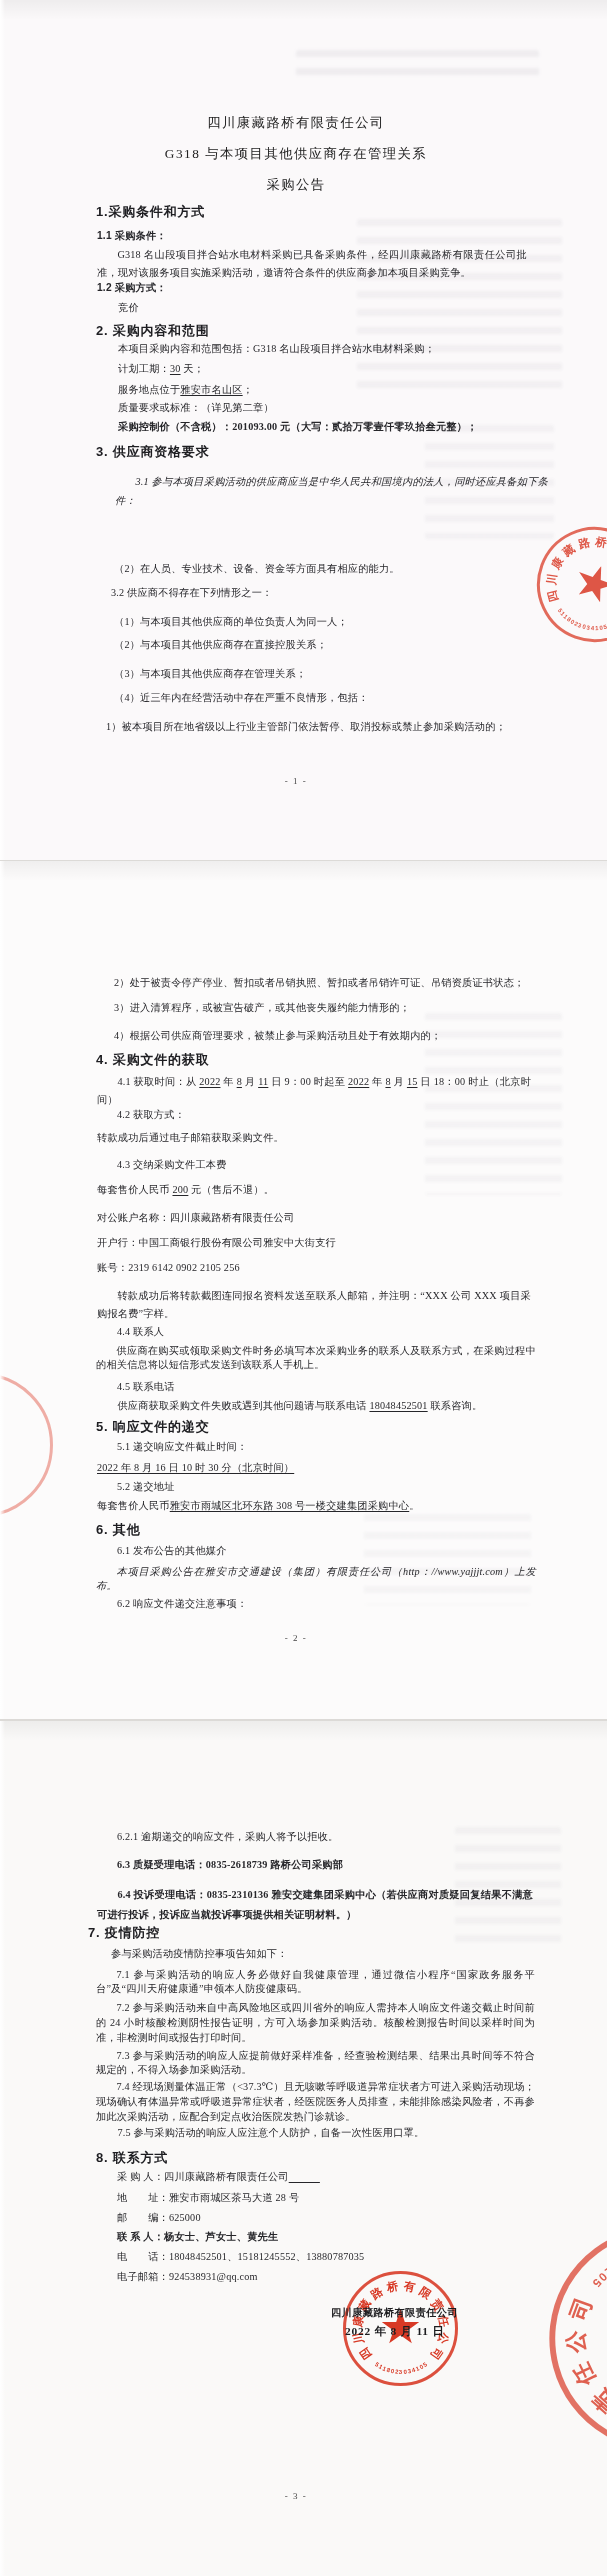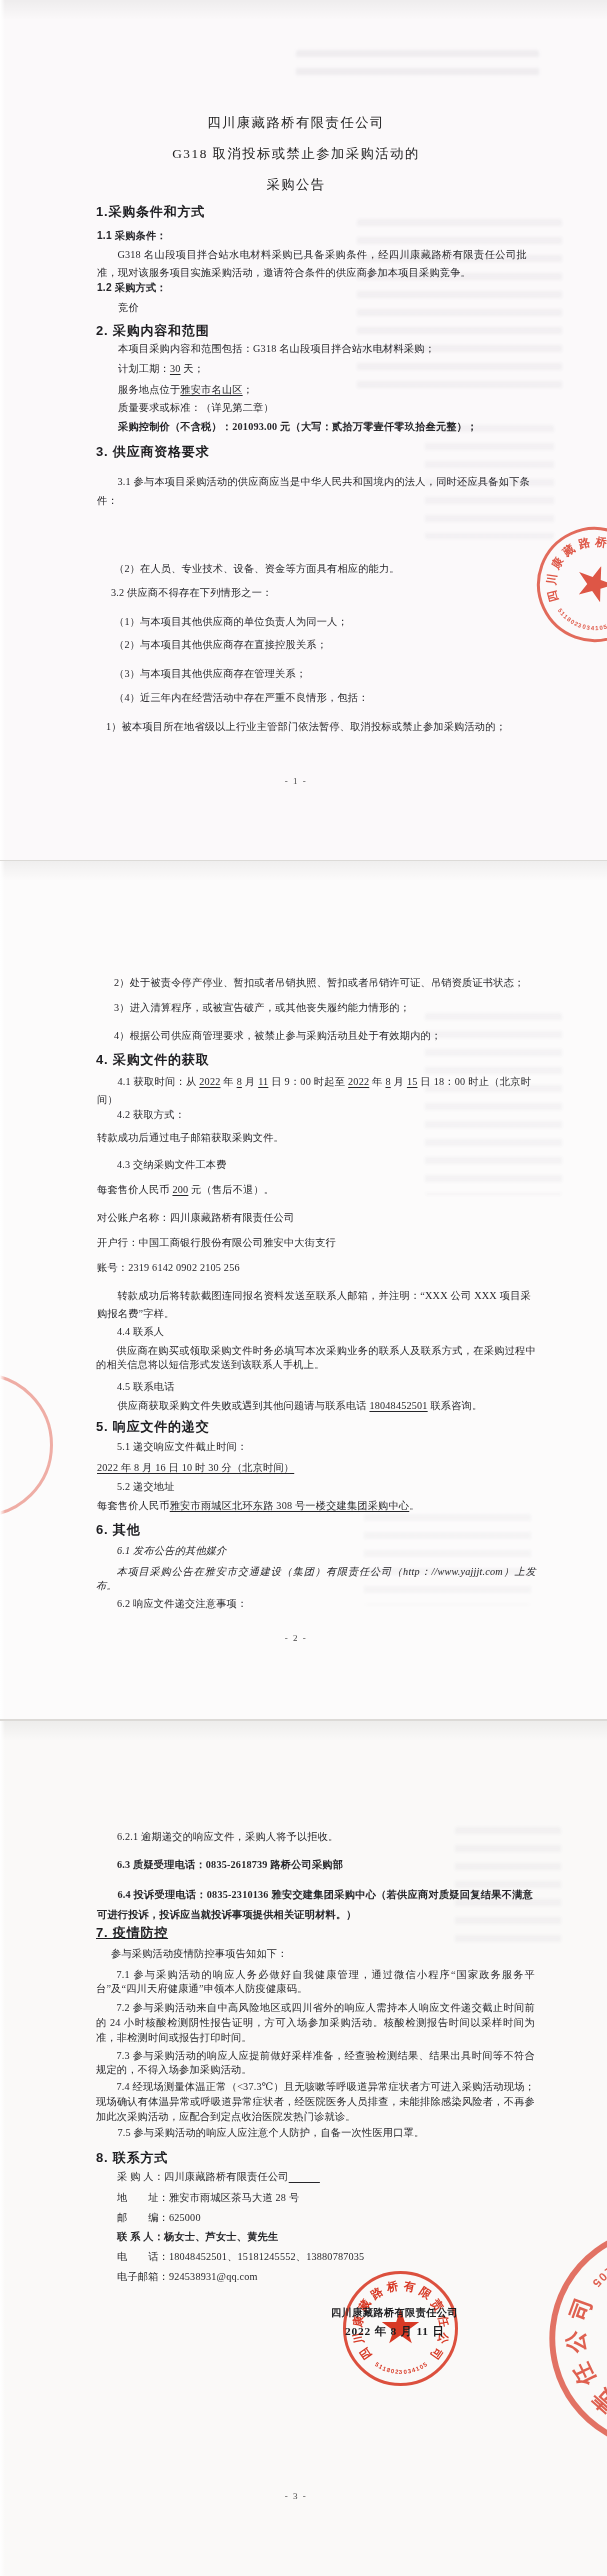--- a/index.html
+++ b/index.html
@@ -43,38 +43,38 @@
 <body>
 
 <div id="canvas">
 
   <div class="page" id="pg1">
     <div class="ghost" style="top:50px;left:296px;width:243px;height:27px;"></div>
     <div class="ghost" style="top:219px;left:357px;width:205px;height:175px;opacity:.8;"></div>
     <div class="ghost" style="top:425px;left:425px;width:129px;height:114px;opacity:.7;"></div>
 
     <div class="ctr title" style="top:114px;">四川康藏路桥有限责任公司</div>
-    <div class="ctr title" style="top:145px;">G318 取消投标或禁止参加采购活动的</div>
+    <div class="ctr title" style="top:145px;">G318 与本项目其他供应商存在管理关系</div>
     <div class="ctr title" style="top:176px;">采购公告</div>
 
     <div class="head" style="top:203px;left:96px;">1.采购条件和方式</div>
     <div class="line sh" style="top:229px;left:97px;">1.1 采购条件：</div>
     <div class="par" style="top:246px;left:97px;width:430px;line-height:18px;">G318 名山段项目拌合站水电材料采购已具备采购条件，经四川康藏路桥有限责任公司批准，现对该服务项目实施采购活动，邀请符合条件的供应商参加本项目采购竞争。</div>
     <div class="line sh" style="top:281px;left:97px;">1.2 采购方式：</div>
     <div class="line" style="top:301px;left:118px;">竞价</div>
 
     <div class="head" style="top:322px;left:96px;">2. 采购内容和范围</div>
     <div class="line" style="top:342px;left:118px;">本项目采购内容和范围包括：G318 名山段项目拌合站水电材料采购；</div>
     <div class="line rich" style="top:362px;left:118px;"><span>计划工期：</span><span class="u">30</span><span> 天；</span></div>
     <div class="line rich" style="top:383px;left:118px;"><span>服务地点位于</span><span class="u">雅安市名山区</span><span>；</span></div>
     <div class="line" style="top:401px;left:118px;">质量要求或标准：（详见第二章）</div>
     <div class="line b" style="top:420px;left:118px;">采购控制价（不含税）：201093.00 元（大写：贰拾万零壹仟零玖拾叁元整）；</div>
 
     <div class="head" style="top:443px;left:96px;">3.  供应商资格要求</div>
-    <div class="par" style="top:472px;left:97px;width:433px;line-height:19px;">3.1 参与本项目采购活动的供应商应当是中华人民共和国境内的法人，同时还应具备如下条件：</div>
+    <div class="par" style="top:472px;left:115px;width:433px;line-height:19px;font-style:italic;">3.1 参与本项目采购活动的供应商应当是中华人民共和国境内的法人，同时还应具备如下条件：</div>
     <div class="line" style="top:562px;left:114px;">（2）在人员、专业技术、设备、资金等方面具有相应的能力。</div>
     <div class="line" style="top:586px;left:111px;">3.2 供应商不得存在下列情形之一：</div>
     <div class="line" style="top:615px;left:114px;">（1）与本项目其他供应商的单位负责人为同一人；</div>
     <div class="line" style="top:638px;left:114px;">（2）与本项目其他供应商存在直接控股关系；</div>
     <div class="line" style="top:667px;left:114px;">（3）与本项目其他供应商存在管理关系；</div>
     <div class="line" style="top:691px;left:114px;">（4）近三年内在经营活动中存在严重不良情形，包括：</div>
     <div class="line" style="top:720px;left:106px;">1）被本项目所在地省级以上行业主管部门依法暂停、取消投标或禁止参加采购活动的；</div>
 
     <div class="ctr foot" style="top:776px;">- 1 -</div>
 
@@ -125,37 +125,37 @@
     <div class="line" style="top:519px;left:117px;">4.5 联系电话</div>
     <div class="line rich" style="top:538px;left:97px;text-indent:2em;"><span>供应商获取采购文件失败或遇到其他问题请与联系电话 </span><span class="u">18048452501</span><span> 联系咨询。</span></div>
 
     <div class="head" style="top:557px;left:96px;">5. 响应文件的递交</div>
     <div class="line" style="top:579px;left:117px;">5.1 递交响应文件截止时间：</div>
     <div class="line rich" style="top:600px;left:97px;"><span class="u">2022 年 8 月 16 日 10 时 30 分（北京时间）</span></div>
     <div class="line" style="top:619px;left:117px;">5.2 递交地址</div>
     <div class="line rich" style="top:638px;left:97px;"><span>每套售价人民币</span><span class="u">雅安市雨城区北环东路 308 号一楼交建集团采购中心</span><span>。</span></div>
 
     <div class="head" style="top:660px;left:96px;">6. 其他</div>
-    <div class="line" style="top:683px;left:117px;font-style:italic;">6.1 发布公告的其他媒介</div>
+    <div class="line" style="top:683px;left:117px;">6.1 发布公告的其他媒介</div>
     <div class="par" style="top:704px;left:96px;width:440px;line-height:14.4px;font-style:italic;">本项目采购公告在雅安市交通建设（集团）有限责任公司（http：//www.yajjjt.com）上发布。</div>
     <div class="line" style="top:736px;left:117px;">6.2 响应文件递交注意事项：</div>
 
     <div class="ctr foot" style="top:772px;">- 2 -</div>
 
     <div class="arc" style="left:-91px;top:512px;width:144px;height:144px;"></div>
   </div>
 
   <div class="page" id="pg3">
     <div class="ghost" style="top:106px;left:455px;width:106px;height:121px;opacity:.7;"></div>
 
     <div class="line" style="top:109px;left:117px;">6.2.1 逾期递交的响应文件，采购人将予以拒收。</div>
     <div class="line b" style="top:137px;left:117px;">6.3 质疑受理电话：0835-2618739 路桥公司采购部</div>
     <div class="par b" style="top:164px;left:97px;width:436px;line-height:20px;">6.4 投诉受理电话：0835-2310136 雅安交建集团采购中心（若供应商对质疑回复结果不满意可进行投诉，投诉应当就投诉事项提供相关证明材料。）</div>
 
-    <div class="head" style="top:203px;left:96px;text-decoration:underline;">7. 疫情防控</div>
+    <div class="head" style="top:203px;left:88px;">7. 疫情防控</div>
     <div class="line" style="top:226px;left:111px;">参与采购活动疫情防控事项告知如下：</div>
     <div class="par" style="top:247px;left:96px;width:439px;line-height:14.4px;">7.1 参与采购活动的响应人务必做好自我健康管理，通过微信小程序“国家政务服务平台”及“四川天府健康通”申领本人防疫健康码。</div>
     <div class="par" style="top:279px;left:96px;width:439px;line-height:15px;">7.2 参与采购活动来自中高风险地区或四川省外的响应人需持本人响应文件递交截止时间前的 24 小时核酸检测阴性报告证明，方可入场参加采购活动。核酸检测报告时间以采样时间为准，非检测时间或报告打印时间。</div>
     <div class="par" style="top:328px;left:96px;width:439px;line-height:14.4px;">7.3 参与采购活动的响应人应提前做好采样准备，经查验检测结果、结果出具时间等不符合规定的，不得入场参加采购活动。</div>
     <div class="par" style="top:358px;left:96px;width:439px;line-height:15px;">7.4 经现场测量体温正常（&lt;37.3℃）且无咳嗽等呼吸道异常症状者方可进入采购活动现场；现场确认有体温异常或呼吸道异常症状者，经医院医务人员排查，未能排除感染风险者，不再参加此次采购活动，应配合到定点收治医院发热门诊就诊。</div>
     <div class="line" style="top:405px;left:97px;text-indent:2em;">7.5 参与采购活动的响应人应注意个人防护，自备一次性医用口罩。</div>
 
     <div class="head" style="top:428px;left:96px;">8. 联系方式</div>
     <div class="line rich" style="top:449px;left:117px;"><span>采 购 人：四川康藏路桥有限责任公司</span><span class="u">　　　</span></div>
     <div class="line" style="top:470px;left:117px;">地　　址：雅安市雨城区茶马大道 28 号</div>

